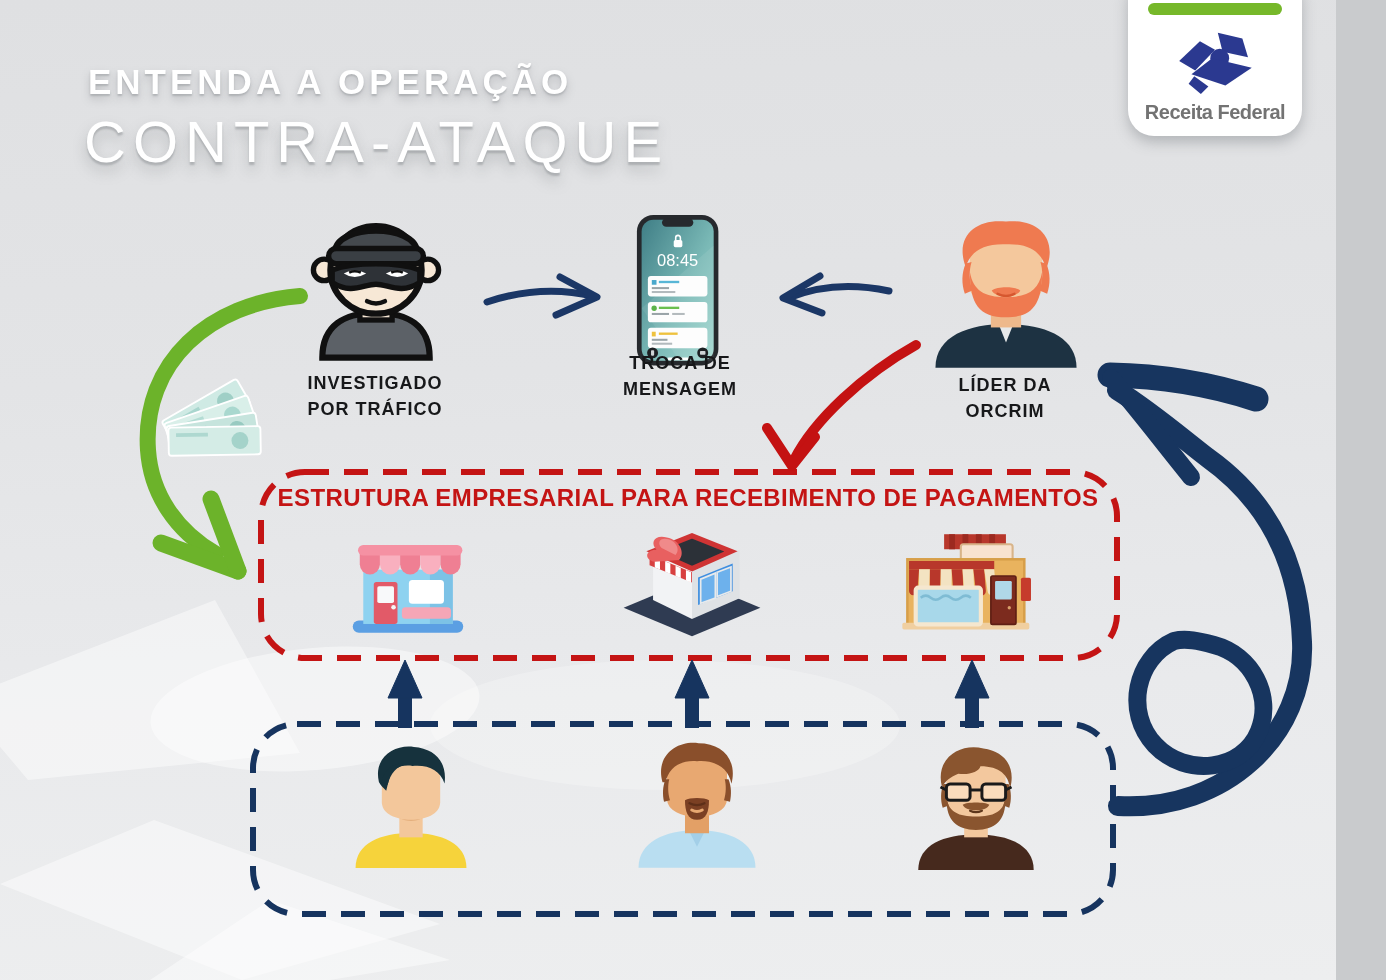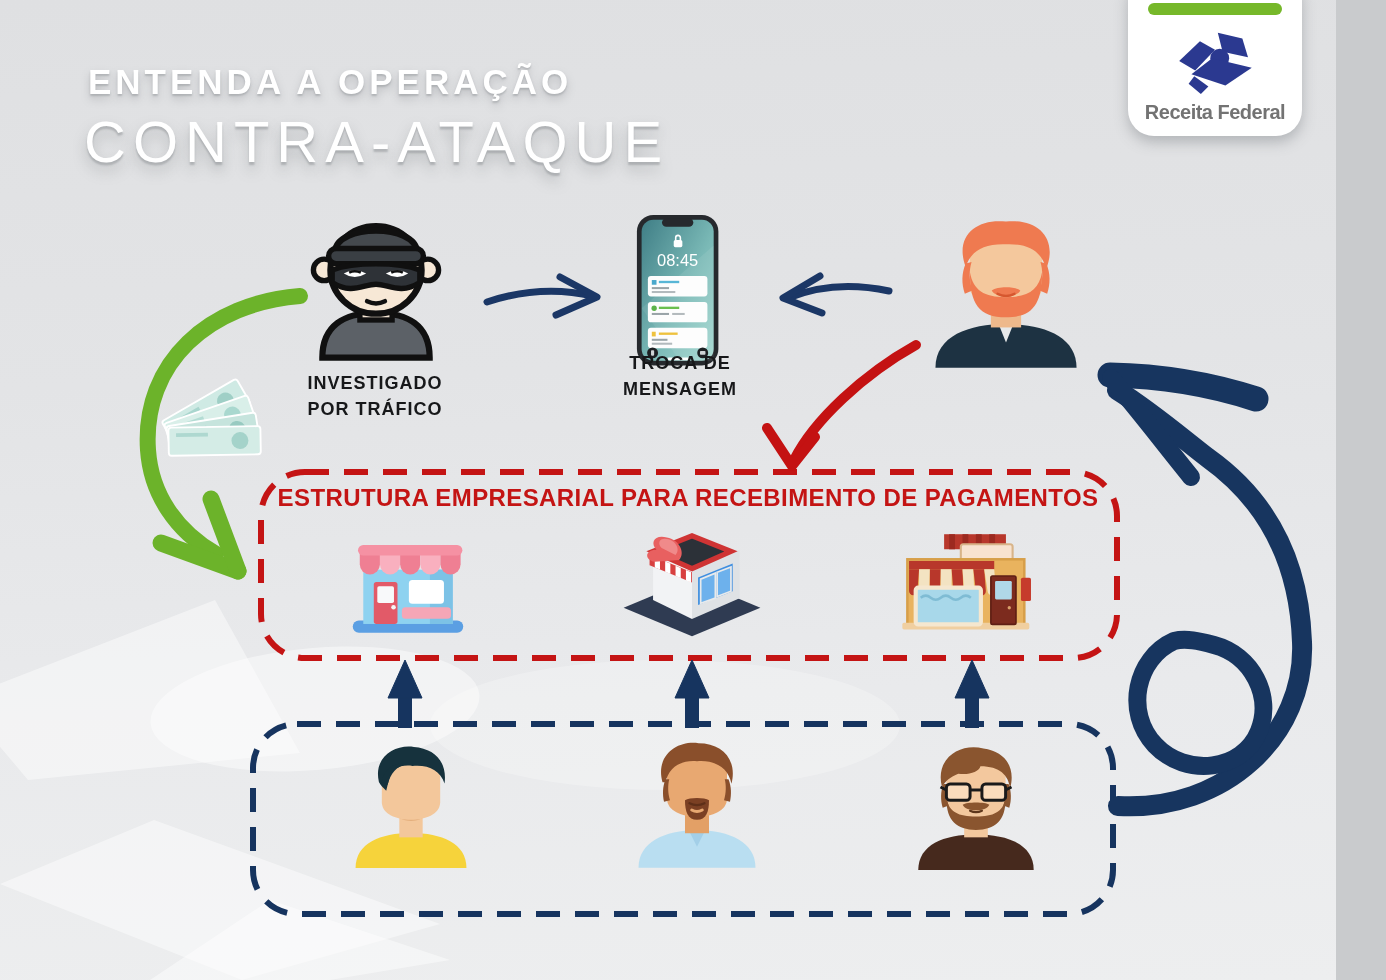--- a/index.html
+++ b/index.html
@@ -191,20 +191,24 @@
     <path d="M90 90 Q100 95 110 90" stroke="#d6572f" stroke-width="3" fill="none" stroke-linecap="round"></path>
   </svg>
 
   <div class="node-label" style="left:265px;top:370px;">
     <div>INVESTIGADO</div>
     <div>POR TRÁFICO</div>
   </div>
   <div class="node-label" style="left:570px;top:350px;">
     <div>TROCA DE</div>
     <div>MENSAGEM</div>
+  </div>
+  <div class="node-label" style="left:895px;top:372px;">
+    <div>LÍDER DA</div>
+    <div>ORCRIM</div>
   </div>
 
   <svg class="abs" style="left:148px;top:356px;" width="122" height="102" viewBox="0 0 130 108">
     <ellipse cx="68" cy="94" rx="46" ry="9" fill="rgba(70,75,80,0.13)"></ellipse>
     <g transform="rotate(-30 25 82)">
         <rect x="22" y="66" width="92" height="30" rx="3" fill="#cfeae4" stroke="#ffffff" stroke-width="2"></rect>
         <circle cx="92" cy="81" r="9" fill="#9fcfc6"></circle>
         <rect x="30" y="72" width="34" height="4" fill="#a9d6ce"></rect>
       </g>
     <g transform="rotate(-19 25 86)">

